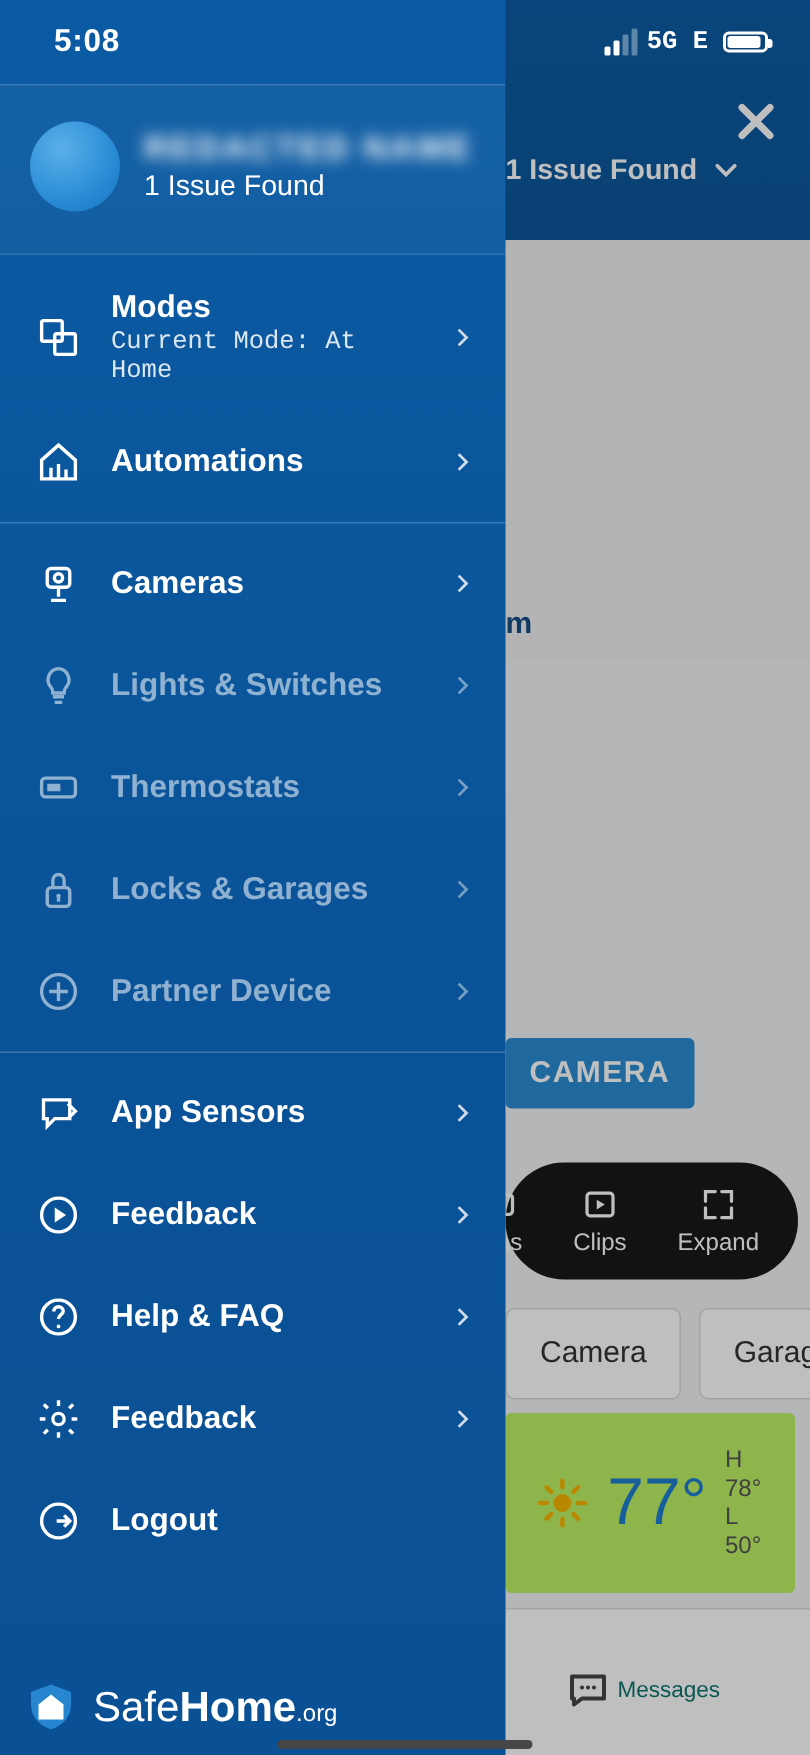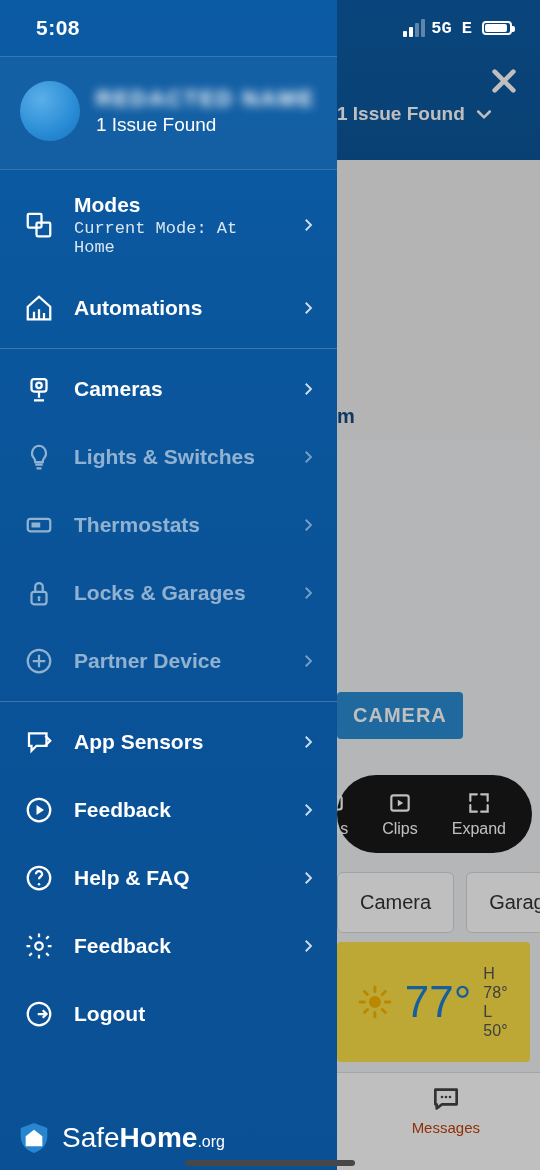--- a/index.html
+++ b/index.html
@@ -20,28 +20,28 @@
     .bg-camera-btn { position: absolute; top: 692px; left: 337px; background: #2a8cd5; color: #fff;
       padding: 12px 16px; font-size: 20px; font-weight: 700; border-radius: 4px; letter-spacing: 1px; }
     .bg-pill { position: absolute; top: 775px; left: 337px; right: 8px; height: 78px;
       background: #19191a; border-radius: 42px; display: flex; justify-content: flex-end;
       align-items: center; padding: 0 26px; gap: 34px; color: #fff; font-size: 16px; }
     .bg-pill .pill-item { display: flex; flex-direction: column; align-items: center; gap: 4px; }
     .bg-cam-chips { position: absolute; top: 872px; left: 337px; right: 0; display: flex; gap: 12px; }
     .bg-chip { background: #fff; border: 1px solid #d9d9d9; border-radius: 6px;
       padding: 18px 22px; font-size: 20px; color: #333; }
     .bg-weather { position: absolute; top: 942px; left: 337px; right: 10px; height: 120px;
-      background: #fde047; border-radius: 4px; display: flex; align-items: center; gap: 12px; padding: 0 20px; }
+      background: #bef264; border-radius: 4px; display: flex; align-items: center; gap: 12px; padding: 0 20px; }
     .bg-weather .sun { width: 54px; height: 54px; }
     .bg-weather .temp { font-size: 44px; color: #1f7fd0; font-weight: 500; }
     .bg-weather .hl { color: #555; font-size: 16px; line-height: 1.2; }
     .bg-bottom-bar { position: absolute; bottom: 0; left: 0; right: 0; height: 98px; background: #fff;
       border-top: 1px solid #ddd; display: flex; justify-content: flex-end; padding-right: 60px; }
-    .bg-bottom-bar .bb-item { display: flex; flex-direction: column; align-items: center; gap: 4px;
-      font-size: 15px; color: #c2410c; margin-top: 10px; }
+    .bg-bottom-bar .bb-item { display: flex; flex-direction: row; align-items: center; gap: 4px;
+      font-size: 15px; color: #0f766e; margin-top: 10px; }
     
     
     .bg-dim { position: absolute; inset: 0; background: rgba(0,0,0,0.25); pointer-events: none; }
     
     
     .status-bar { position: absolute; top: 0; left: 0; right: 0; height: 56px;
       display: flex; align-items: center; justify-content: space-between;
       padding: 0 28px 0 36px; color: #fff; z-index: 50; font-weight: 600; }
     .status-bar .time { font-size: 21px; letter-spacing: 0.5px; }
     .status-bar .right { display: flex; align-items: center; gap: 6px; font-size: 17px; }

